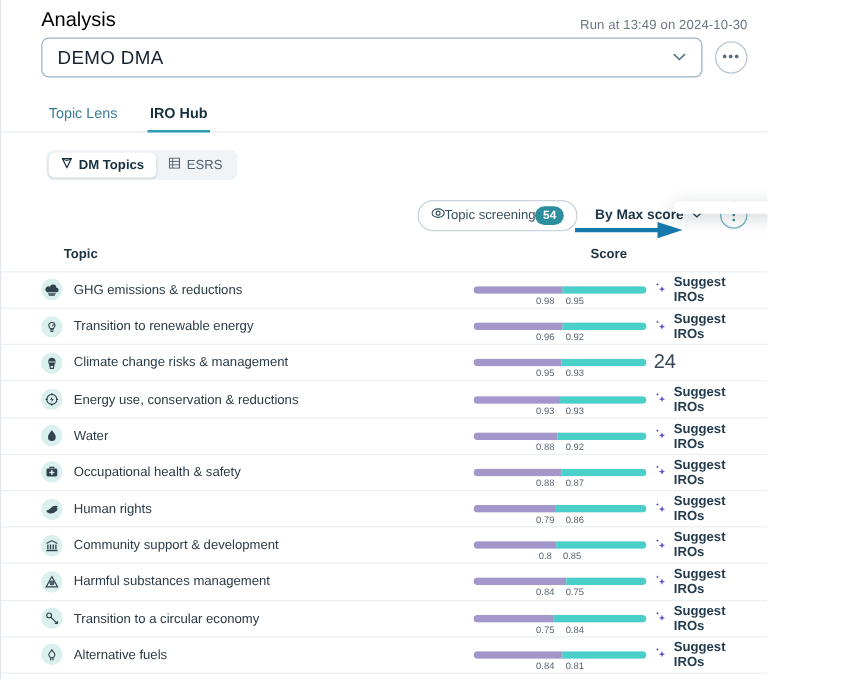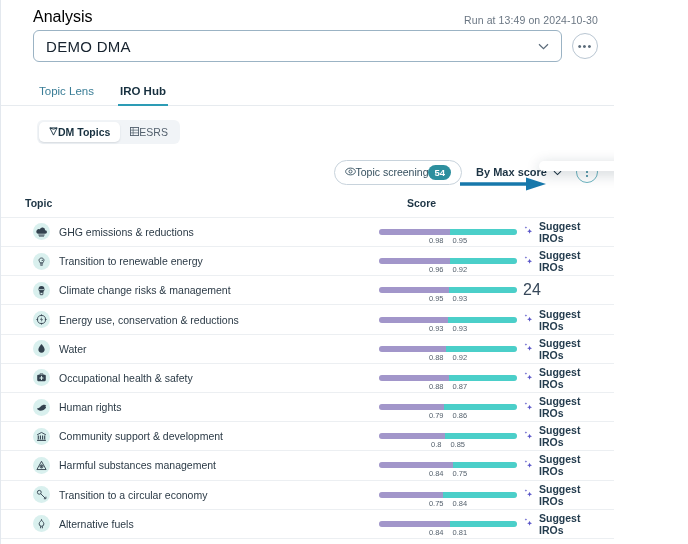--- a/index.html
+++ b/index.html
@@ -61,21 +61,21 @@
     border-bottom: 2.5px solid transparent; position: relative; top: 1px;
   }
   .tab.active { color: #17303f; font-weight: bold; border-bottom-color: #2d9cb5; }
 
   
   .seg-wrap { padding: 14px 0 0 36px; }
   .seg {
     display: inline-flex; background: #f1f4f7; border-radius: 6px; padding: 2px;
   }
   .seg-item {
-    display: flex; align-items: center; 
+    display: flex; align-items: center; gap: 5px;
     font-size: 10.5px; color: #54616e; padding: 4px 10px; border-radius: 5px;
   }
   .seg-item.active {
     background: #fff; color: #17303f; font-weight: bold;
     box-shadow: 0 1px 2px rgba(20,40,60,.13);
   }
 
   
   .toolbar {
     display: flex; align-items: center; justify-content: flex-end; gap: 14px;
@@ -95,25 +95,25 @@
     width: 22px; height: 22px; border-radius: 50%;
     border: 1.2px solid #6cb4c0; color: #2d7f94;
     display: flex; align-items: center; justify-content: center;
   }
   .kebab .dots { display:flex; flex-direction:column; gap:1.5px; }
   .kebab .dots i { width:2px; height:2px; background:#2d7f94; border-radius:50%; display:block; }
 
   
   .thead {
     display: flex; align-items: center;
-    padding: 12px 16px 8px 24px;
+    padding: 12px 16px 8px 50px;
     font-size: 10.5px; font-weight: bold; color: #1d3444;
   }
   .col-topic { width: 340px; }
-  .col-score { width: 150px; text-align: left; padding-left: 42px;}
+  .col-score { width: 150px; text-align: center; padding-left: 42px;}
   .col-act   { flex: 1; }
 
   .rows { }
   .row {
     display: flex; align-items: center;
     border-top: 1px solid #eceff2;
     height: 29.2px;
     padding: 0 16px 0 32px;
   }
   .t-cell { width: 340px; display: flex; align-items: center; gap: 9px; }

